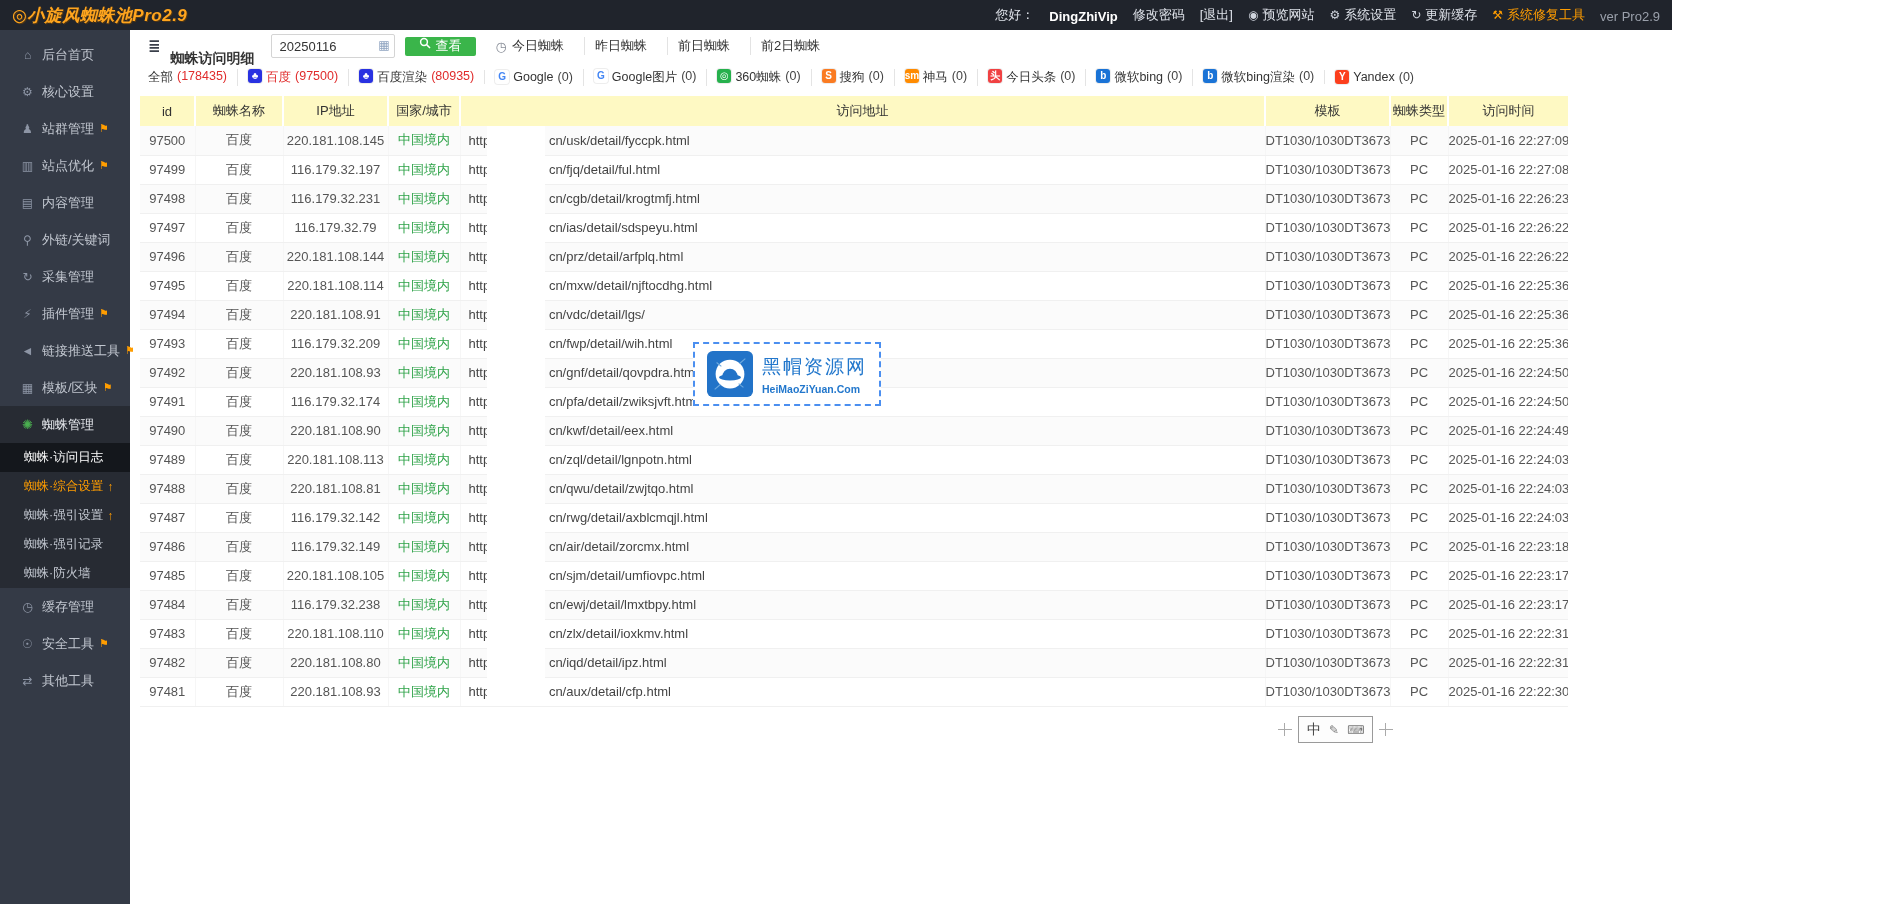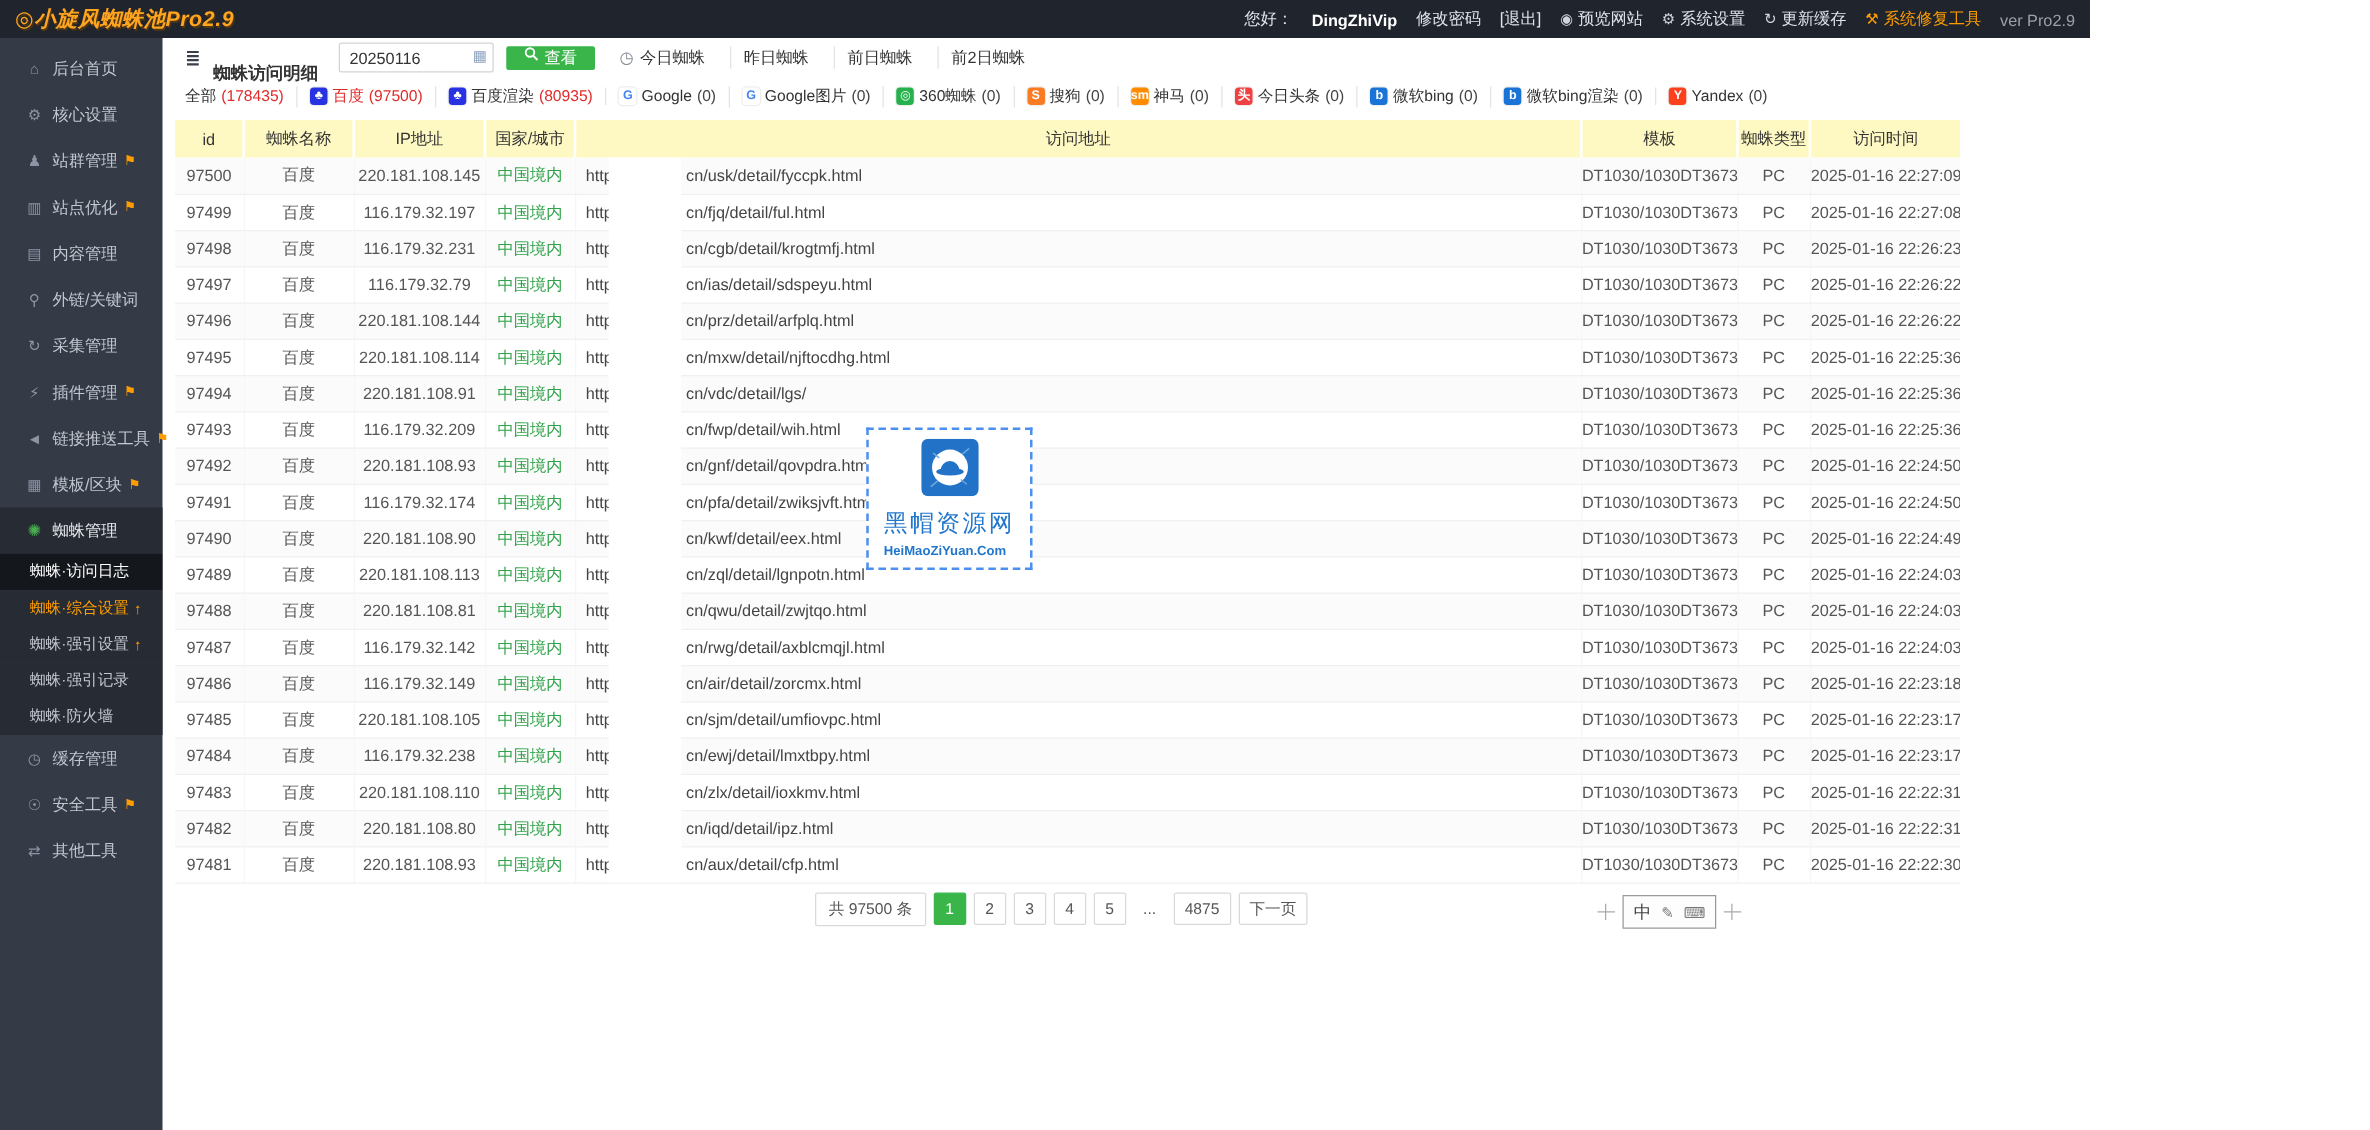--- a/index.html
+++ b/index.html
@@ -43,21 +43,21 @@
     padding:0 22px 0 8px; font-size:13px; color:#333; font-family:inherit; }
   .cal { position:absolute; right:5px; top:4px; font-size:12px; color:#8fa4c0; cursor:pointer; }
   .btn-view { height:19px; background:var(--btn_green,#3ab54a); color:#fff; border:none; border-radius:2px;
     padding:0 14px; font-size:13px; display:flex; gap:5px; cursor:pointer; font-family:inherit; }
   .day-tab { display:flex; align-items:center; gap:5px; font-size:13px; color:#333; cursor:pointer; padding:0 10px; }
   .day-tab + .day-tab { border-left:1px solid #e3e3e3; }
   .day-tab .clock { color:#8a8f99; font-size:13px; }
 
   .filters { height:26px; margin-top:2px; display:flex; align-items:center; padding-left:18px;
     font-size:12.5px; color:#333; }
-  .filter { display:flex; align-items:center; gap:4px; cursor:pointer; }
+  .filter { display:flex; gap:4px; cursor:pointer; }
   .filter + .filter { border-left:1px solid #e4e4e4; padding-left:10px; margin-left:10px; }
   .fi { width:14px; height:14px; border-radius:3px; font-size:10px; font-weight:bold; display:inline-flex;
     align-items:center; justify-content:center; box-shadow:0 0 0 1px rgba(0,0,0,.07); flex:none; line-height:1; }
   .fc { color:#444; }
   .filter.hot .fc { color:var(--red,#e02b2b); }
   .filter.active .fl { color:var(--red,#e02b2b); }
 
   
   table.grid { width:1428px; margin:6px 0 0 10px; border-collapse:collapse; table-layout:fixed; }
   .grid th { background:#fef9c3; height:30px; font-size:13px; color:#333; font-weight:normal;
@@ -68,21 +68,21 @@
   .grid td:last-child { border-right:none; }
   .grid tbody tr:nth-child(odd) { background:#fbfbfb; }
   .grid td.url { text-align:left; padding-left:8px; color:#444; }
   .grid td.region { color:var(--region_green,#2fa349); }
   .spacer { display:inline-block; width:24px; }
 
   .censor { position:absolute; left:357px; top:96px; width:58px; height:580px; background:#fff; z-index:2; }
 
   
   .wm { position:absolute; left:563px; top:312px; z-index:3; background:#fff; border:2px dashed #4b8ff0;
-    padding:7px 12px; display:flex; align-items:center; gap:9px;flex-direction:column; }
+    padding:7px 12px; display:flex; align-items:center; gap:9px; }
   .wm-logo { width:46px; height:46px; flex:none; }
   .wm-t1 { font-size:19px; color:var(--wm_blue,#2277cc); letter-spacing:2px; }
   .wm-t2 { font-size:10.5px; color:var(--wm_blue,#2277cc); margin-top:3px; font-weight:bold; }
 
   
   .pager { margin-top:7px; display:flex; justify-content:center; align-items:center; gap:6px; }
   .total { border:1px solid #d9d9d9; border-radius:2px; padding:4px 10px; font-size:12.5px; color:#555; }
   .pg { min-width:26px; height:26px; border:1px solid #d9d9d9; border-radius:2px; display:inline-flex;
     align-items:center; justify-content:center; font-size:12.5px; color:#555; padding:0 8px; cursor:pointer; background:#fff; }
   .pg.current { background:var(--btn_green,#3ab54a); border-color:var(--btn_green,#3ab54a); color:#fff; }
@@ -567,31 +567,20 @@
         <ellipse cx="24" cy="27.5" rx="11.5" ry="3.2" fill="#2273c8"></ellipse>
         <path d="M8 40 l6-5 M40 8 l-6 5 M10 12 l5 4 M38 38 l-5-4" stroke="#6ea9dd" stroke-width="1.2" fill="none"></path>
       </svg>
     </div>
     <div class="wm-text">
       <div class="wm-t1">黑帽资源网</div>
       <div class="wm-t2">HeiMaoZiYuan.Com</div>
     </div>
   </div>
 
-  <div class="pager">
-    <span class="total">共 97500 条</span>
-    <span class="pg current">1</span>
-      <span class="pg">2</span>
-      <span class="pg">3</span>
-      <span class="pg">4</span>
-      <span class="pg">5</span>
-      <span class="pg dots">...</span>
-      <span class="pg">4875</span>
-      <span class="pg next">下一页</span>
-  </div>
 
   <div class="ime">
     <span class="ime-mark l"></span>
     <span class="ime-box">
       <span>中</span>
       <span class="ime-ic">✎</span>
       <span class="ime-ic">⌨</span>
     </span>
     <span class="ime-mark r"></span>
   </div>

